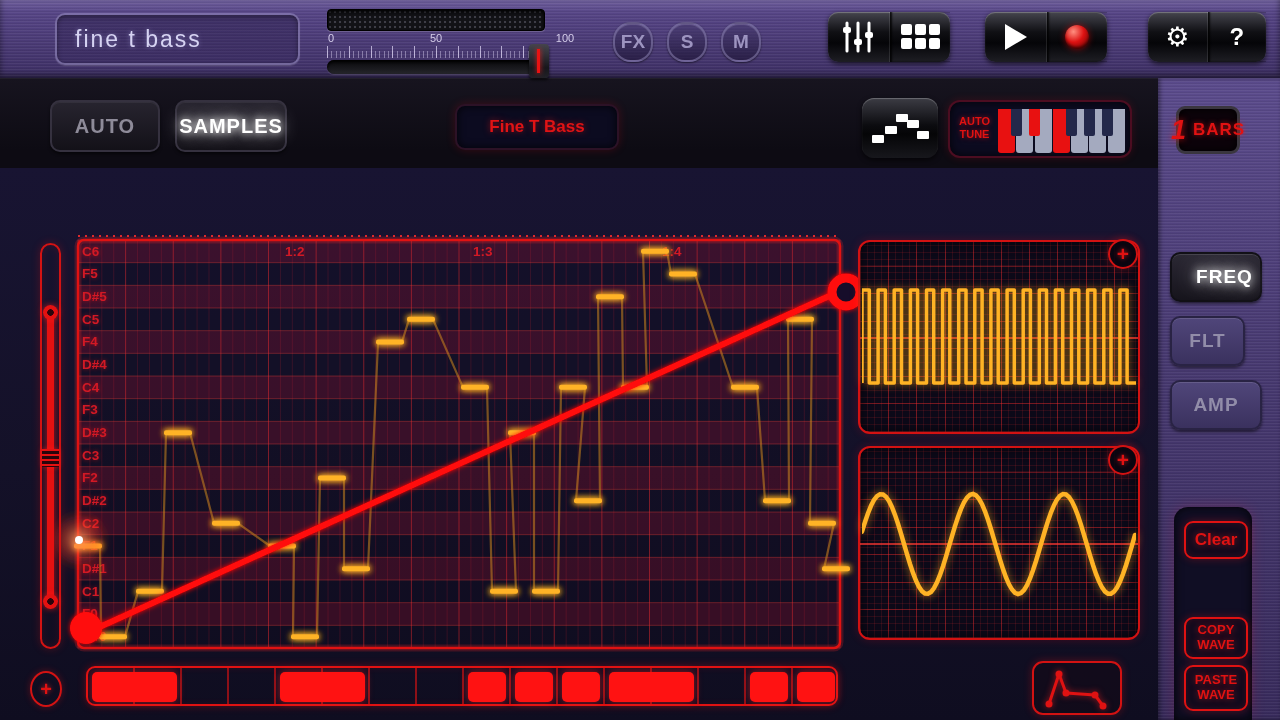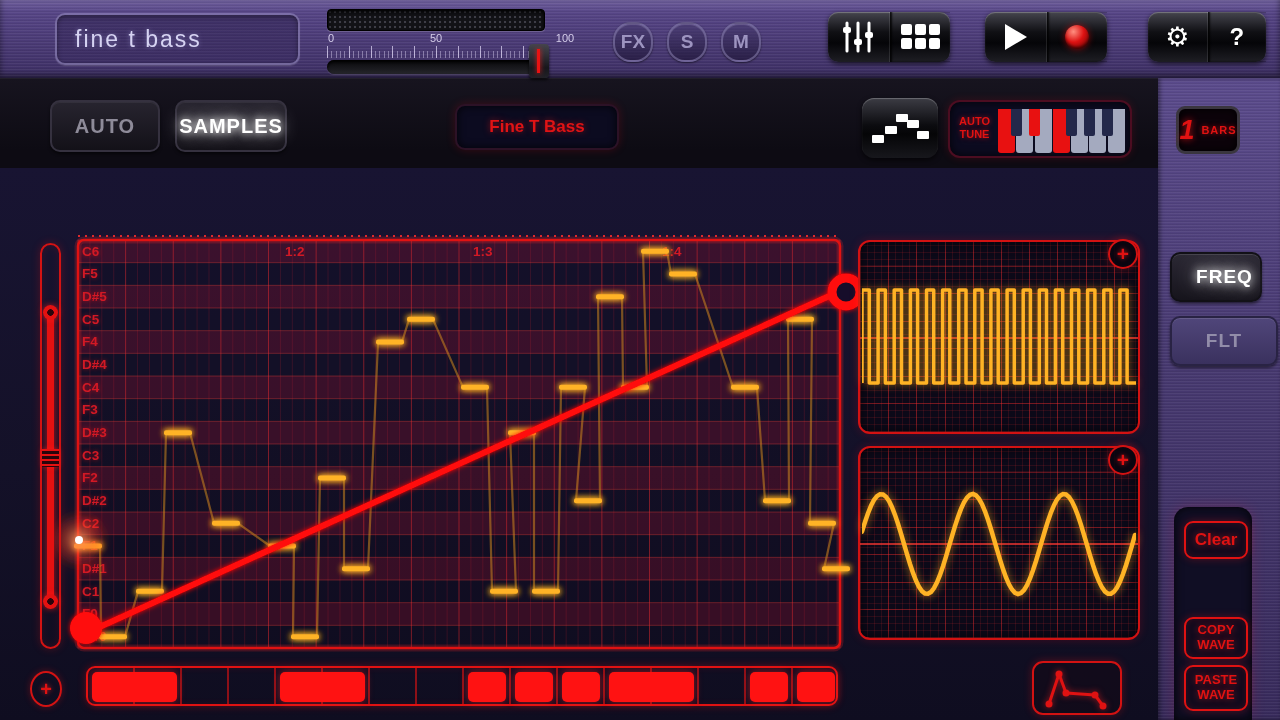--- a/index.html
+++ b/index.html
@@ -32,21 +32,21 @@
   .tabbtn.active{color:#fff;text-shadow:0 0 9px #fff,0 0 18px rgba(255,255,255,.85);}
   .lcd{background:#0c0b20;border-radius:10px;}
   .title-disp{border:2px solid #2c1226;display:flex;align-items:center;justify-content:center;color:#e01315;font-weight:bold;font-size:17px;box-shadow:0 0 10px rgba(255,10,30,.18), inset 0 0 8px rgba(0,0,0,.8);text-shadow:0 0 6px rgba(255,20,20,.5);}
   .stepbtn{background:linear-gradient(180deg,#3c3c44,#0c0c10 45%,#050507 60%,#17171c);border-radius:12px;box-shadow:0 2px 5px rgba(0,0,0,.65), inset 0 1px 1px rgba(255,255,255,.25);display:flex;align-items:center;justify-content:center;}
   .autotune{border:2px solid rgba(225,20,35,.3);border-radius:12px;box-shadow:0 0 9px rgba(255,10,30,.15), inset 0 0 10px rgba(0,0,0,.8);}
   .at-label{position:absolute;left:9px;top:13px;color:#e01212;font-size:11px;font-weight:bold;line-height:13px;text-shadow:0 0 5px rgba(255,20,20,.6);}
   .wkey{position:absolute;top:0;height:44px;border-radius:0 0 3px 3px;}
   .bkey{position:absolute;top:0;height:27px;border-radius:0 0 2px 2px;}
   .bars-disp{background:#0c030a;border:3px solid #3a363f;border-radius:9px;display:flex;align-items:center;justify-content:center;gap:7px;box-shadow:inset 0 0 8px #000;}
   .bars-num{color:#e01212;font-size:27px;font-weight:bold;font-style:italic;text-shadow:0 0 7px rgba(255,20,20,.7);}
-  .bars-unit{color:#e01212;font-size:11px;font-weight:bold;letter-spacing:1px;text-shadow:0 0 5px rgba(255,20,20,.6);}
+  .bars-unit{color:#e01212;font-size:17px;font-weight:bold;letter-spacing:1px;text-shadow:0 0 5px rgba(255,20,20,.6);}
   
   .sidebtn{border-radius:10px;border:2px solid #292344;background:linear-gradient(180deg,#50467a,#3a315e);color:#928da9;font-weight:bold;font-size:19px;letter-spacing:1px;display:flex;align-items:center;justify-content:center;box-shadow:0 2px 3px rgba(0,0,0,.5), inset 0 1px 0 rgba(255,255,255,.12);}
   .sidebtn.active{background:linear-gradient(180deg,#2b2834,#16141c);border-color:#111016;color:#fff;text-shadow:0 0 10px #fff,0 0 20px rgba(255,255,255,.8);padding-left:17px;}
   .wave-inset{background:#100e24;border-radius:14px 14px 0 0;box-shadow:0 0 14px rgba(255,20,50,.15), inset 0 0 10px rgba(0,0,0,.8);}
   .redbtn{border:2.5px solid #e01212;border-radius:9px;color:#e01212;font-weight:bold;background:rgba(24,4,10,.25);display:flex;flex-direction:column;align-items:center;justify-content:center;line-height:1.15;text-shadow:0 0 7px rgba(255,30,30,.55);box-shadow:0 0 8px rgba(255,20,20,.28), inset 0 0 7px rgba(255,20,20,.14);}
   
   .wpanel{border:2.5px solid #d31212;border-radius:12px;background:
     repeating-linear-gradient(90deg,rgba(255,45,45,.34) 0 1px,rgba(0,0,0,0) 1px 28.2px),
     repeating-linear-gradient(0deg,rgba(255,45,45,.34) 0 1px,rgba(0,0,0,0) 1px 27.5px),
     repeating-linear-gradient(90deg,rgba(255,45,45,.13) 0 1px,rgba(0,0,0,0) 1px 7.05px),
@@ -387,21 +387,22 @@
   <div class="abs plusbtn" style="left:1108px;top:239px;width:30px;height:30px;">+</div>
 
   <div class="abs wpanel" style="left:858px;top:446px;width:282px;height:194px;z-index:2;">
     <svg class="wsvg" id="wave-b-svg" width="274" height="186" viewBox="0 0 274 186">
         <path d="M0 81.6 L3 72.0 L6 63.2 L9 55.8 L12 50.0 L15 46.1 L18 44.2 L21 44.4 L24 46.7 L27 51.0 L30 57.2 L33 64.9 L36 73.8 L39 83.6 L42 93.9 L45 104.1 L48 114.0 L51 122.9 L54 130.7 L57 136.9 L60 141.2 L63 143.6 L66 143.8 L69 142.0 L72 138.1 L75 132.3 L78 124.9 L81 116.2 L84 106.6 L87 96.4 L90 86.1 L93 76.2 L96 67.0 L99 58.9 L102 52.4 L105 47.6 L108 44.8 L111 44.0 L114 45.4 L117 48.9 L120 54.2 L123 61.3 L126 69.7 L129 79.2 L132 89.3 L135 99.6 L138 109.7 L141 119.1 L144 127.4 L147 134.3 L150 139.5 L153 142.8 L156 144.0 L159 143.1 L162 140.1 L165 135.1 L168 128.4 L171 120.2 L174 111.0 L177 101.0 L180 90.7 L183 80.5 L186 70.9 L189 62.3 L192 55.1 L195 49.5 L198 45.8 L201 44.1 L204 44.5 L207 47.1 L210 51.6 L213 58.0 L216 65.8 L219 74.9 L222 84.8 L225 95.0 L228 105.3 L231 115.0 L234 123.9 L237 131.4 L240 137.4 L243 141.6 L246 143.7 L249 143.7 L252 141.7 L255 137.5 L258 131.6 L261 124.0 L264 115.2 L267 105.5 L270 95.3 L273 85.0" fill="none" stroke="#ffb325" stroke-width="4.5" stroke-linecap="round"></path>
       </svg>
   </div>
   <div class="abs plusbtn" style="left:1108px;top:445px;width:30px;height:30px;">+</div>
 
   <div class="abs sidebtn active" style="left:1170px;top:252px;width:92px;height:50px;">FREQ</div>
-  <div class="abs sidebtn" style="left:1170px;top:316px;width:108px;height:50px;">FLT</div>
+  <div class="abs sidebtn" style="left:1170px;top:316px;width:75px;height:50px;">FLT</div>
+  <div class="abs sidebtn" style="left:1170px;top:380px;width:92px;height:50px;">AMP</div>
 
   <div class="abs wave-inset" style="left:1174px;top:507px;width:78px;height:213px;">
     <div class="abs redbtn" style="left:10px;top:14px;width:64px;height:38px;font-size:17px;">Clear</div>
     <div class="abs redbtn" style="left:10px;top:110px;width:64px;height:42px;font-size:13px;">
       <span>COPY</span>
       <span>WAVE</span>
     </div>
     <div class="abs redbtn" style="left:10px;top:158px;width:64px;height:46px;font-size:13px;text-align:right;">
       <span>PASTE</span>
       <span>WAVE</span>

